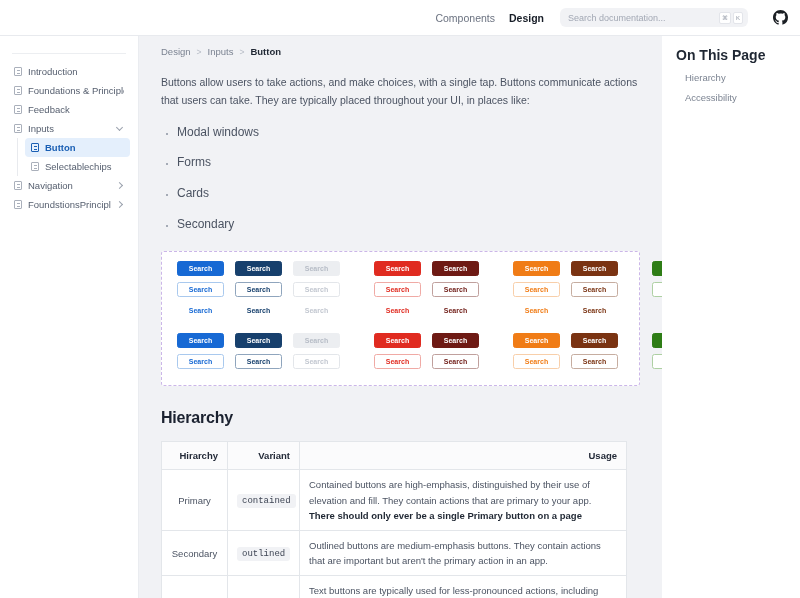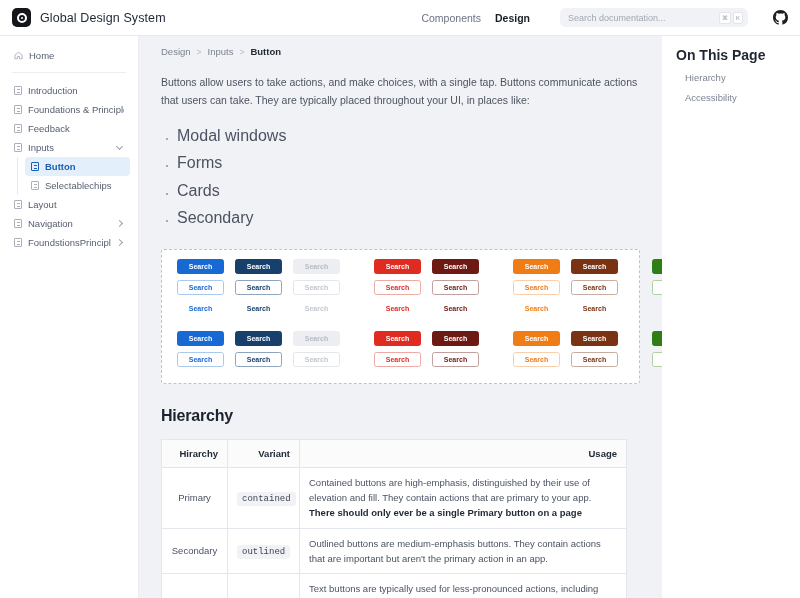--- a/index.html
+++ b/index.html
@@ -43,21 +43,21 @@
 
   .topnav { margin-left: auto; display: flex; align-items: center; gap: 14px; }
   .topnav a { font-size: 10.5px; color: #6b7280; text-decoration: none; }
   .topnav a.active { color: #171d27; font-weight: bold; }
 
   .search-box {
     width: 188px; height: 19px;
     background: #f1f2f5; border-radius: 6px;
     display: flex; align-items: center;
     padding: 0 5px 0 8px;
-    margin-left: 16px;
+    margin-left: 2px;
   }
   .search-box input {
     border: 0; outline: 0; background: transparent;
     font-family: "Liberation Sans", sans-serif;
     font-size: 9px; color: #9aa1ad; flex: 1; width: 100%;
   }
   .search-box input::placeholder { color: #a2a8b4; }
   .kbd-group { display: flex; gap: 2px; }
   .kbd {
     background: #ffffff; border: 1px solid #e3e5ea; border-radius: 2px;
@@ -119,22 +119,23 @@
   .crumbs { display: flex; align-items: center; gap: 6px; font-size: 9.5px; color: #7b8391; }
   .crumbs .sep { color: #b7bcc6; font-size: 8.5px; }
   .crumbs .cur { color: #1f2733; font-weight: bold; }
 
   .para {
     margin-top: 16px; font-size: 10.5px; line-height: 1.75;
     color: #4b5362; max-width: 480px;
   }
   ul.bullets { margin: 12px 0 0 16px; }
   ul.bullets li {
-    font-size: 16px; line-height: 1.72; color: #4b5362;
+    font-size: 12px; line-height: 1.72; color: #4b5362;
     list-style: disc;
+    margin-top: 10px;
   }
   ul.bullets li::marker { color: #8b93a1; font-size: 8px; }
 
   
   .showcase {
     margin-top: 17px;
     background: #ffffff;
     border: 1px dashed #cbb6e8;
     border-radius: 3px;
     padding: 9px 12px 10px 12px;
@@ -211,26 +212,20 @@
   .toc-title { font-size: 14px; font-weight: bold; color: #1f2733; }
   .toc a {
     display: block; margin-top: 9px; margin-left: 9px;
     font-size: 9.5px; color: #7b8391; text-decoration: none;
   }
 </style>
 </head>
 <body>
 
 <div class="topbar">
-  <div class="brand">
-    <span class="logo">
-        <span class="ring"></span>
-      </span>
-    <span class="brand-name">Global Design System</span>
-  </div>
   <div class="topnav">
     <a href="#">Components</a>
     <a href="#" class="active">Design</a>
     <div class="search-box">
       <input type="text" placeholder="Search documentation..." style="">
       <span class="kbd-group">
         <span class="kbd">⌘</span>
         <span class="kbd">K</span>
       </span>
     </div>
@@ -244,26 +239,20 @@
         3.75-3.65 3.95.29.25.54.73.54 1.48 0 1.07-.01 1.93-.01 2.2 0 .21.15.46.55.38A8.01 8.01 0 0 0 16
         8c0-4.42-3.58-8-8-8z"></path>
       </svg>
     </span>
   </div>
 </div>
 
 <div class="shell">
 
   <nav class="sidebar">
-    <div class="side-row">
-      <svg class="home-ic" viewBox="0 0 12 12">
-        <path d="M1.2 5.4 6 1.6l4.8 3.8V10.4H7.4V7.3H4.6v3.1H1.2z" fill="none" stroke="#9aa1ad" stroke-width="1"></path>
-      </svg>
-      <span class="label">Home</span>
-    </div>
 
     <div class="side-sep"></div>
 
     <div class="side-row">
       <span class="doc-ic"></span>
       <span class="label">Introduction</span>
     </div>
 
     <div class="side-row">
       <span class="doc-ic"></span>
@@ -286,24 +275,20 @@
       <div class="side-row active">
         <span class="doc-ic"></span>
         <span class="label">Button</span>
       </div>
       <div class="side-row">
         <span class="doc-ic"></span>
         <span class="label">Selectablechips</span>
       </div>
     </div>
 
-    <div class="side-row">
-      <span class="doc-ic"></span>
-      <span class="label">Layout</span>
-    </div>
 
     <div class="side-row">
       <span class="doc-ic"></span>
       <span class="label">Navigation</span>
       <span class="chev right"></span>
     </div>
 
     <div class="side-row">
       <span class="doc-ic"></span>
       <span class="label">FoundstionsPrinciples</span>

